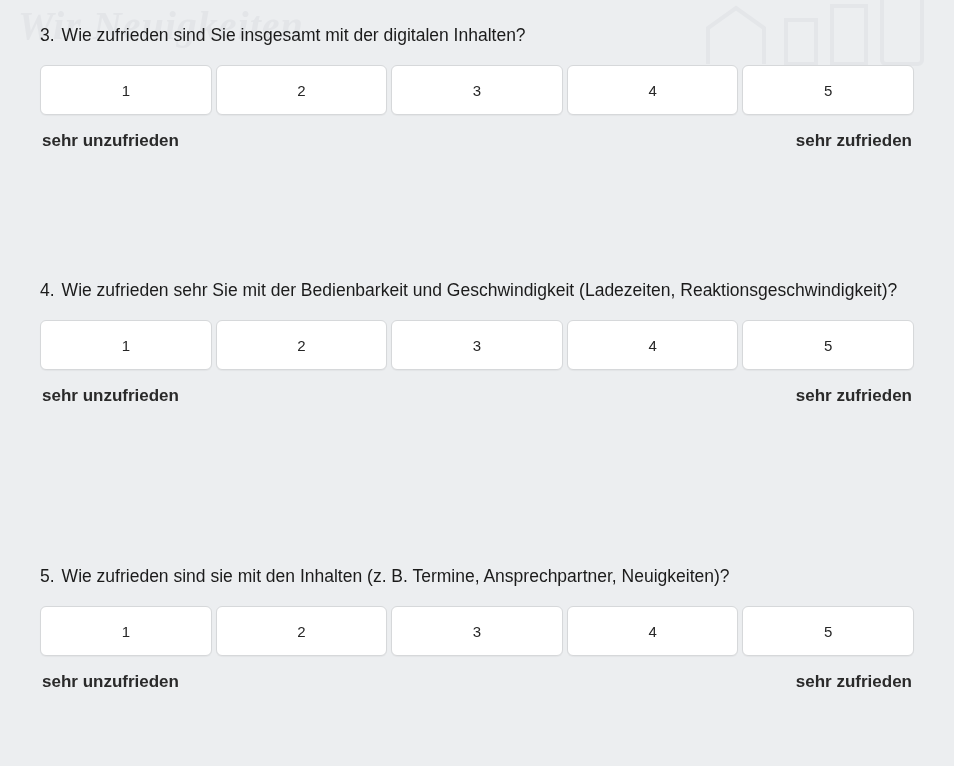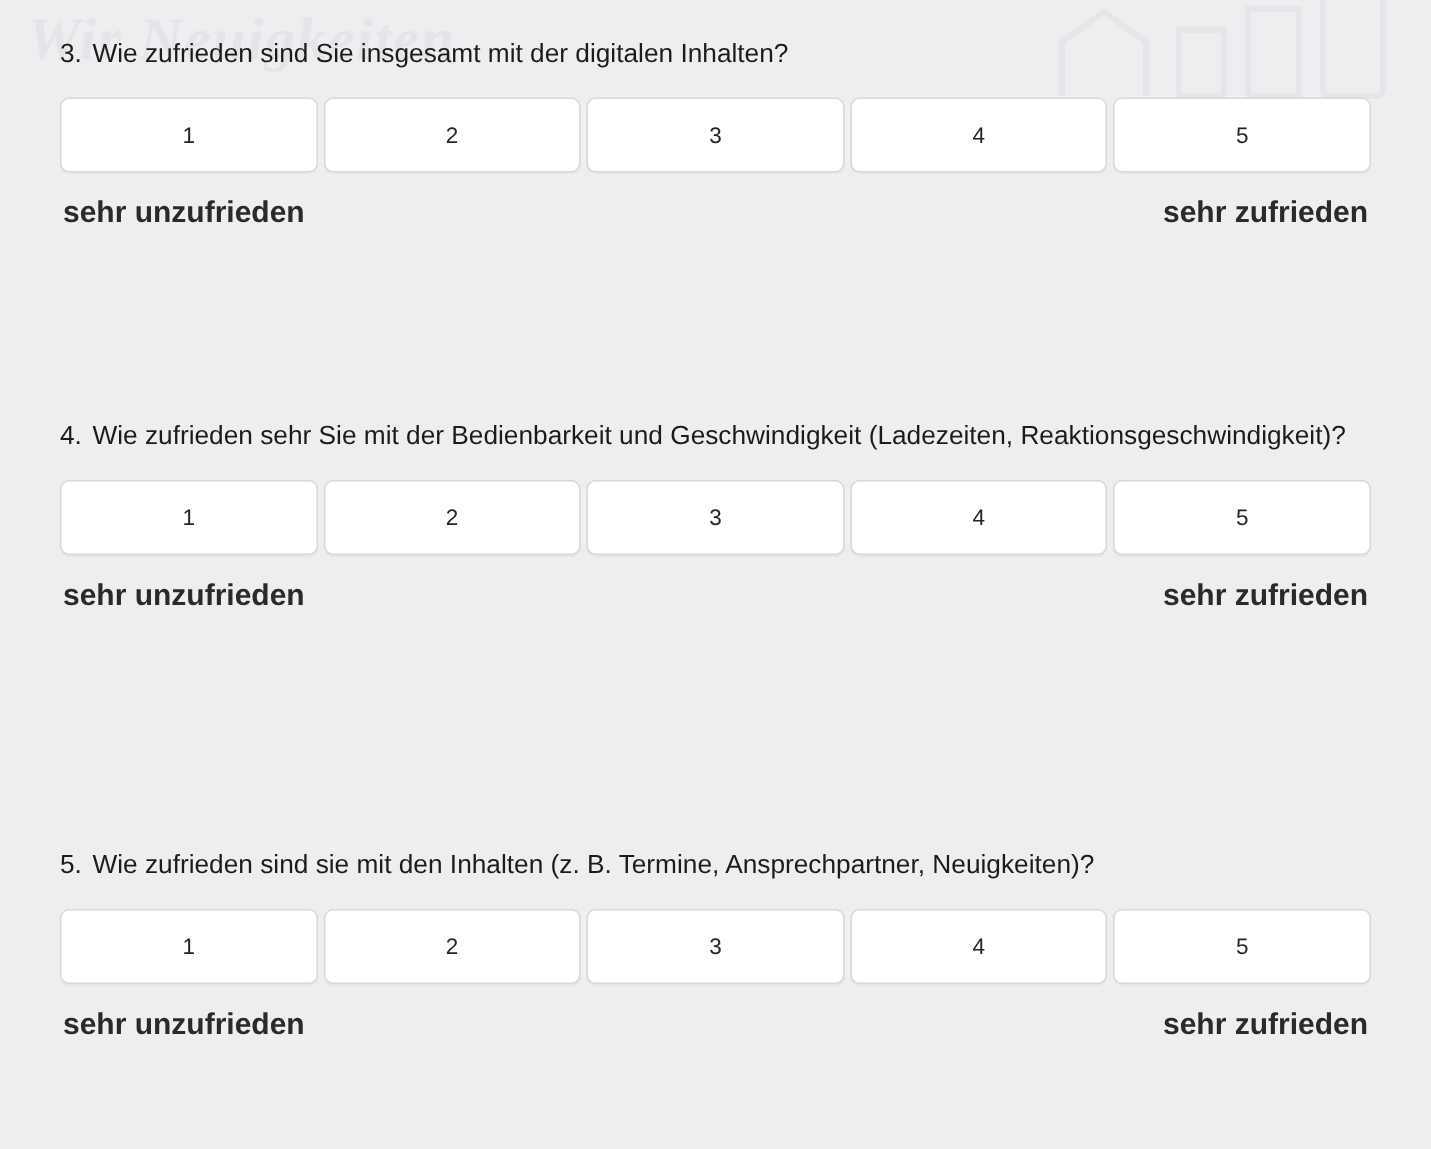--- a/index.html
+++ b/index.html
@@ -92,21 +92,21 @@
     color: #262626;
     cursor: pointer;
     box-shadow: 0 1px 1px rgba(0,0,0,0.04);
   }
 
   .anchors {
     display: flex;
     justify-content: space-between;
     margin-top: 16px;
     padding: 0 2px;
-    font-size: 20px;
+    font-size: 17px;
     font-weight: bold;
     color: #2a2a2a;
   }
 </style>
 </head>
 <body>
 
 <div class="watermark-left">Wir Neuigkeiten</div>
 
 <div class="watermark-right">

